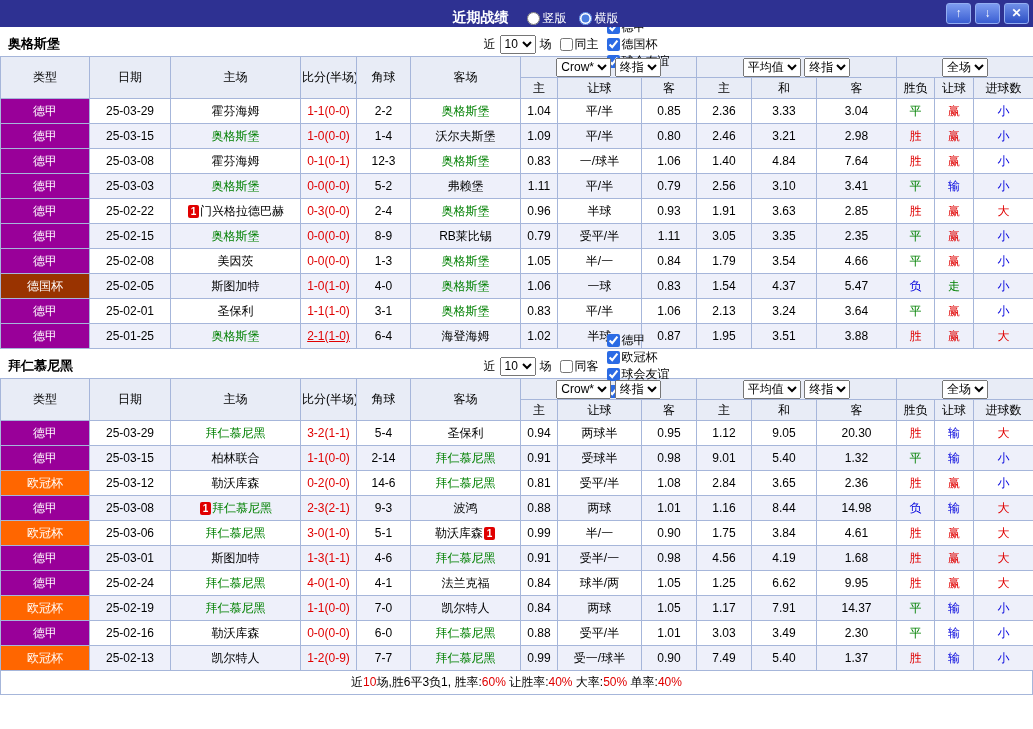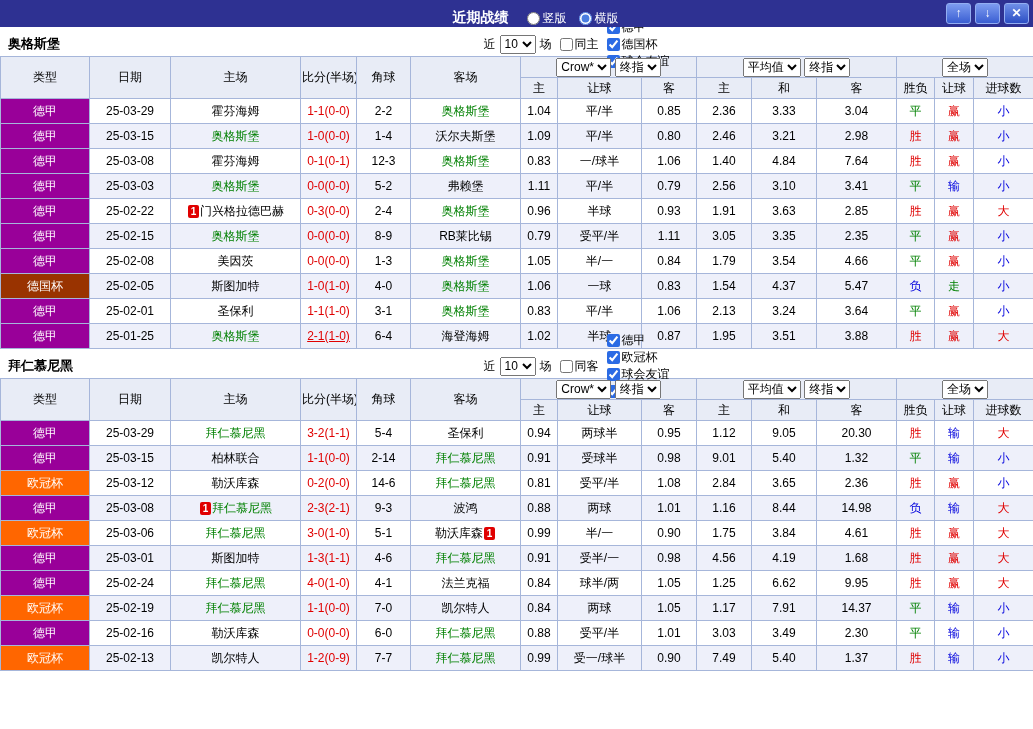--- a/index.html
+++ b/index.html
@@ -600,13 +600,14 @@
           <td>0.90</td>
           <td>7.49</td>
           <td>5.40</td>
           <td>1.37</td>
           <td style="color: rgb(224, 0, 0);">胜</td>
           <td style="color: rgb(0, 0, 221);">输</td>
           <td style="color: rgb(0, 0, 221);">小</td>
         </tr>
       </tbody>
   </table>
+  <div class="summary"><span>近</span><span style="color: rgb(224, 0, 0);">10</span><span>场,胜6平3负1, 胜率:</span><span style="color: rgb(224, 0, 0);">60%</span><span> 让胜率:</span><span style="color: rgb(224, 0, 0);">40%</span><span> 大率:</span><span style="color: rgb(224, 0, 0);">50%</span><span> 单率:</span><span style="color: rgb(224, 0, 0);">40%</span></div>
 </section>
 
 </body></html>

